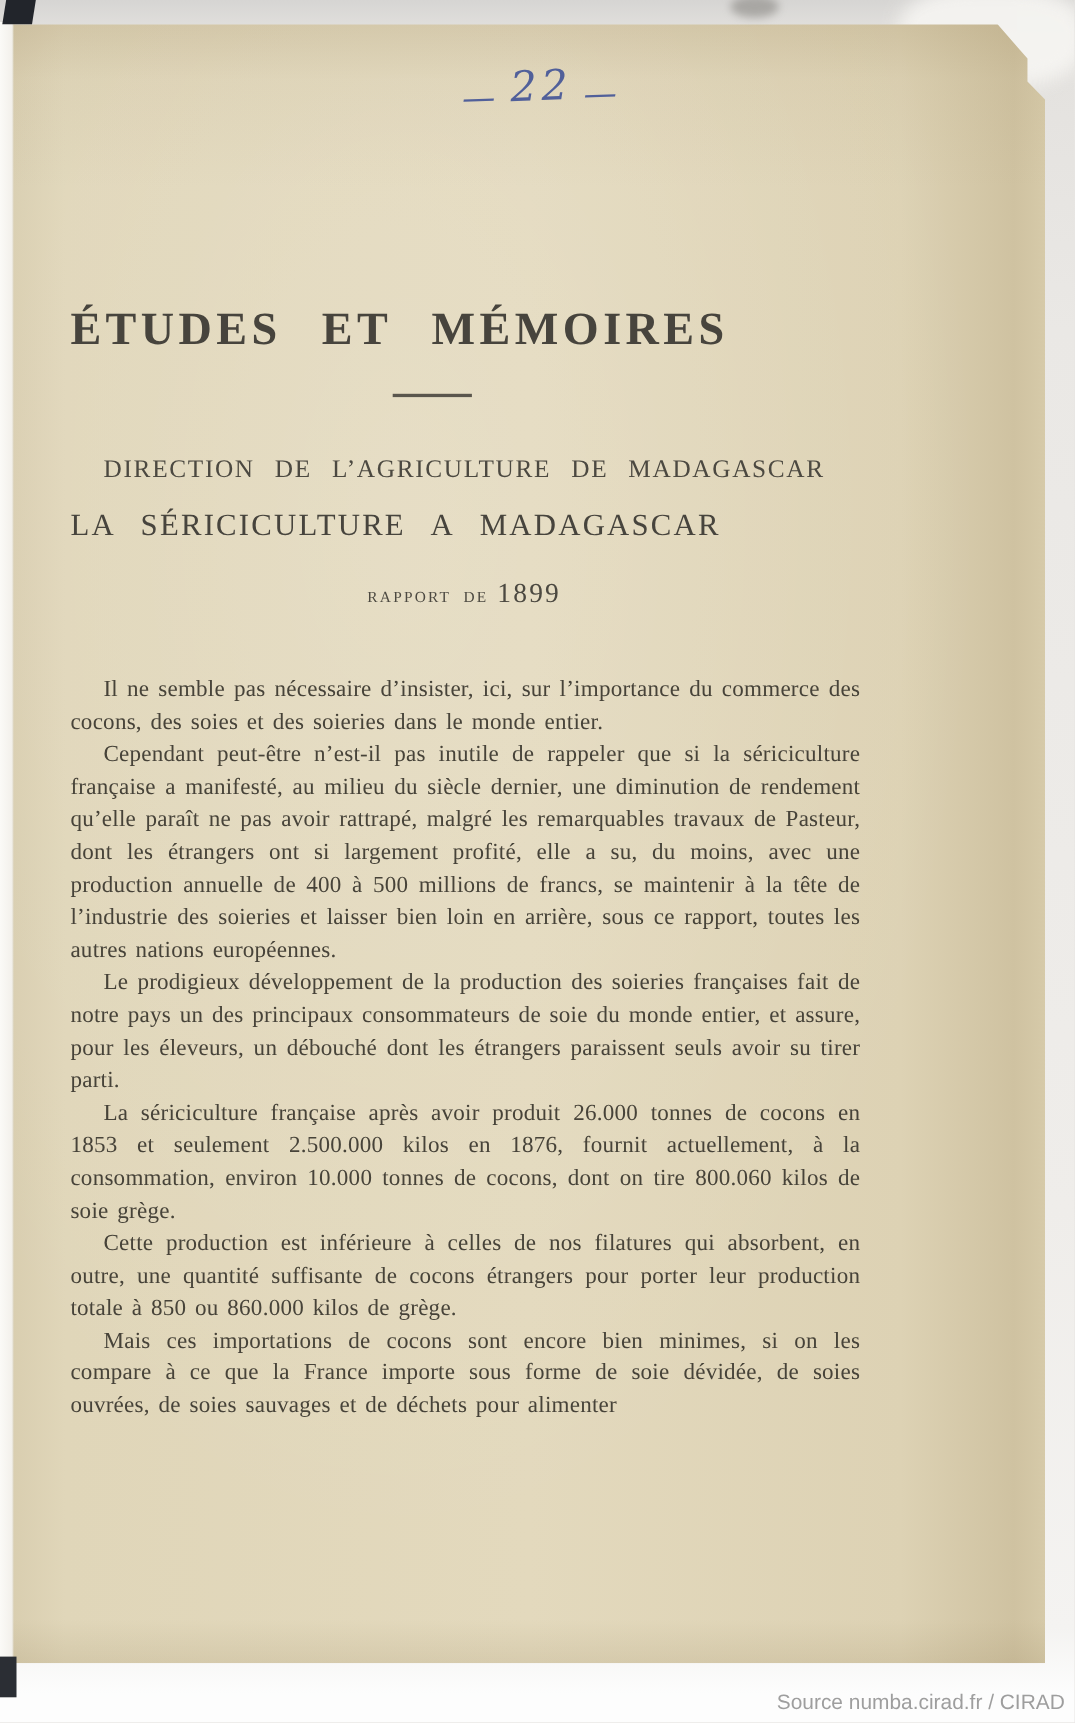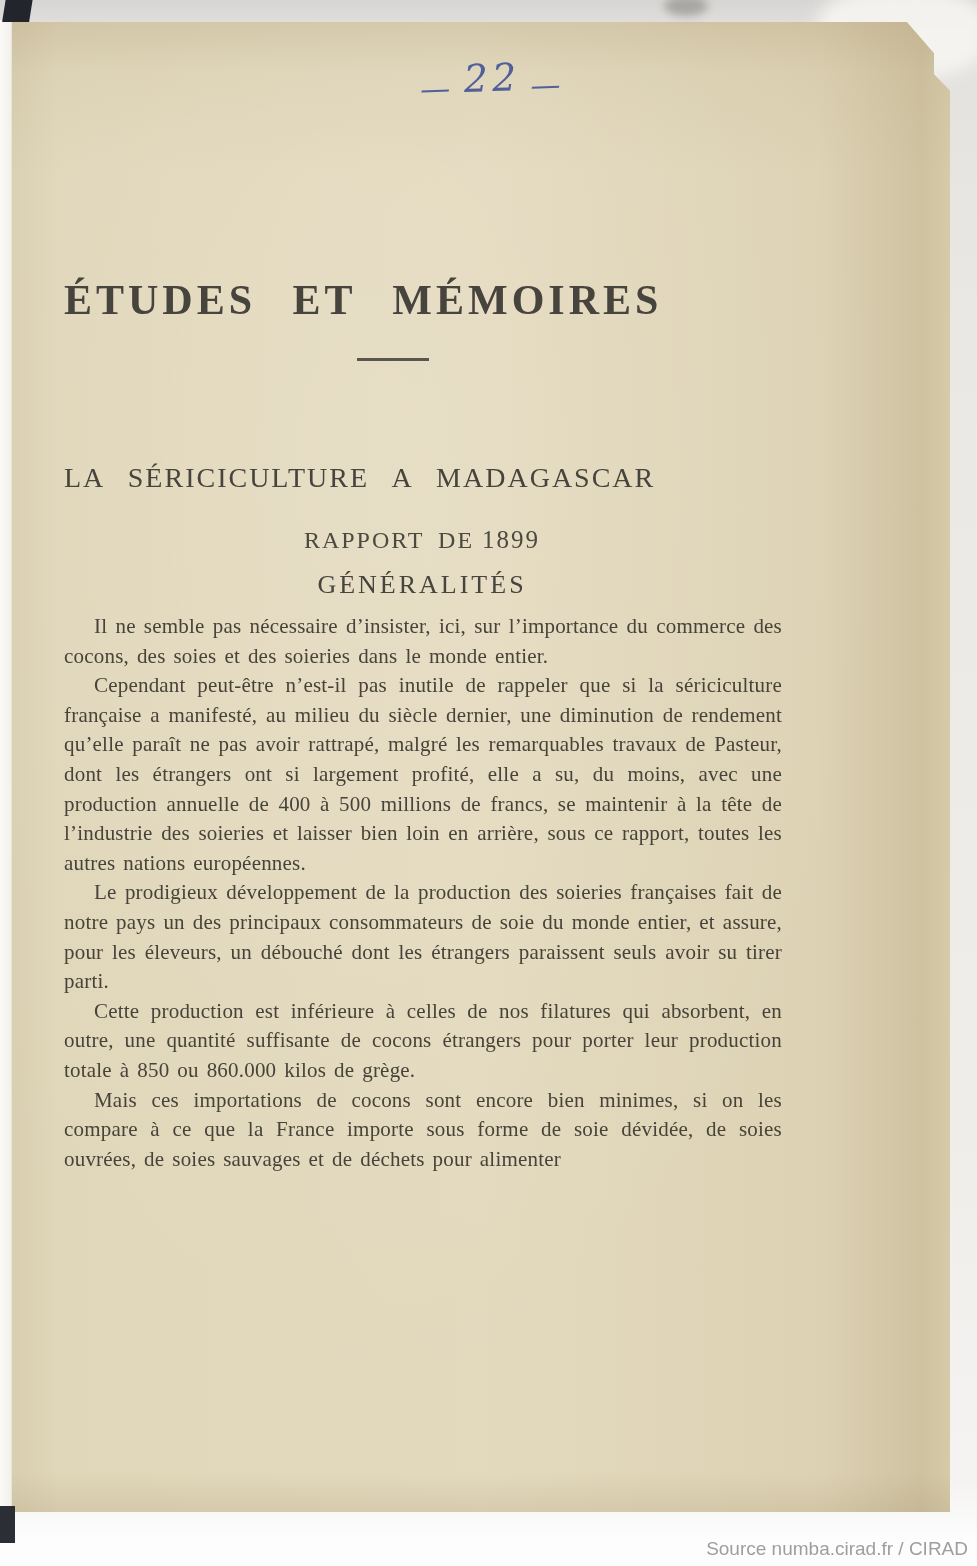--- a/index.html
+++ b/index.html
@@ -75,21 +75,21 @@
   }
   .doc-title{
     top:440px;left:52px;width:716px;
     font-size:28px;color:#47443d;
     letter-spacing:2px;word-spacing:15px;
   }
   .report-line{
     top:504px;left:52px;width:716px;
     text-align:center;color:#4c4941;
   }
-  .report-line .lbl{position:static;font-size:24px;letter-spacing:2px;word-spacing:6px;font-family:Liberation Serif, serif;}
+  .report-line .lbl{position:static;font-size:14px;letter-spacing:2px;word-spacing:6px;font-family:Liberation Serif, serif;}
   .report-line .yr{position:static;font-size:25px;letter-spacing:2px;padding-left:8px;}
   .section-heading{
     top:548px;left:52px;width:716px;
     text-align:center;
     font-size:26px;color:#47443d;
     letter-spacing:3px;
   }
   .body-text{
     top:590px;left:52px;width:718px;height:760px;
     font-size:21px;line-height:29.6px;color:#474339;
@@ -117,33 +117,34 @@
   <div class="page">
 
     <div class="hw-number">
       <span class="dash">—</span><span class="num">22</span><span class="dash">—</span>
     </div>
 
     <div class="masthead">ÉTUDES ET MÉMOIRES</div>
 
     <div class="title-rule"></div>
 
+    <div class="dept-heading">DIRECTION DE L’AGRICULTURE DE MADAGASCAR</div>
 
     <div class="doc-title">LA SÉRICICULTURE A MADAGASCAR</div>
 
     <div class="report-line">
       <span class="lbl">RAPPORT DE</span><span class="yr">1899</span>
     </div>
 
-    <div class="section-heading">GÉNÉRALITÉS</div>
 
     <div class="body-text">
       <p>Il ne semble pas nécessaire d’insister, ici, sur l’importance du commerce des cocons, des soies et des soieries dans le monde entier.</p>
       <p>Cependant peut-être n’est-il pas inutile de rappeler que si la sériciculture française a manifesté, au milieu du siècle dernier, une diminution de rendement qu’elle paraît ne pas avoir rattrapé, malgré les remarquables travaux de Pasteur, dont les étrangers ont si largement profité, elle a su, du moins, avec une production annuelle de 400 à 500 millions de francs, se maintenir à la tête de l’industrie des soieries et laisser bien loin en arrière, sous ce rapport, toutes les autres nations européennes.</p>
       <p>Le prodigieux développement de la production des soieries françaises fait de notre pays un des principaux consommateurs de soie du monde entier, et assure, pour les éleveurs, un débouché dont les étrangers paraissent seuls avoir su tirer parti.</p>
+      <p>La sériciculture française après avoir produit 26.000 tonnes de cocons en 1853 et seulement 2.500.000 kilos en 1876, fournit actuellement, à la consommation, environ 10.000 tonnes de cocons, dont on tire 800.060 kilos de soie grège.</p>
       <p>Cette production est inférieure à celles de nos filatures qui absorbent, en outre, une quantité suffisante de cocons étrangers pour porter leur production totale à 850 ou 860.000 kilos de grège.</p>
       <p>Mais ces importations de cocons sont encore bien minimes, si on les compare à ce que la France importe sous forme de soie dévidée, de soies ouvrées, de soies sauvages et de déchets pour alimenter</p>
     </div>
 
   </div>
 
   <div class="top-smudge"></div>
   <div class="mark-top-left"></div>
   <div class="mark-bottom-left"></div>
 

